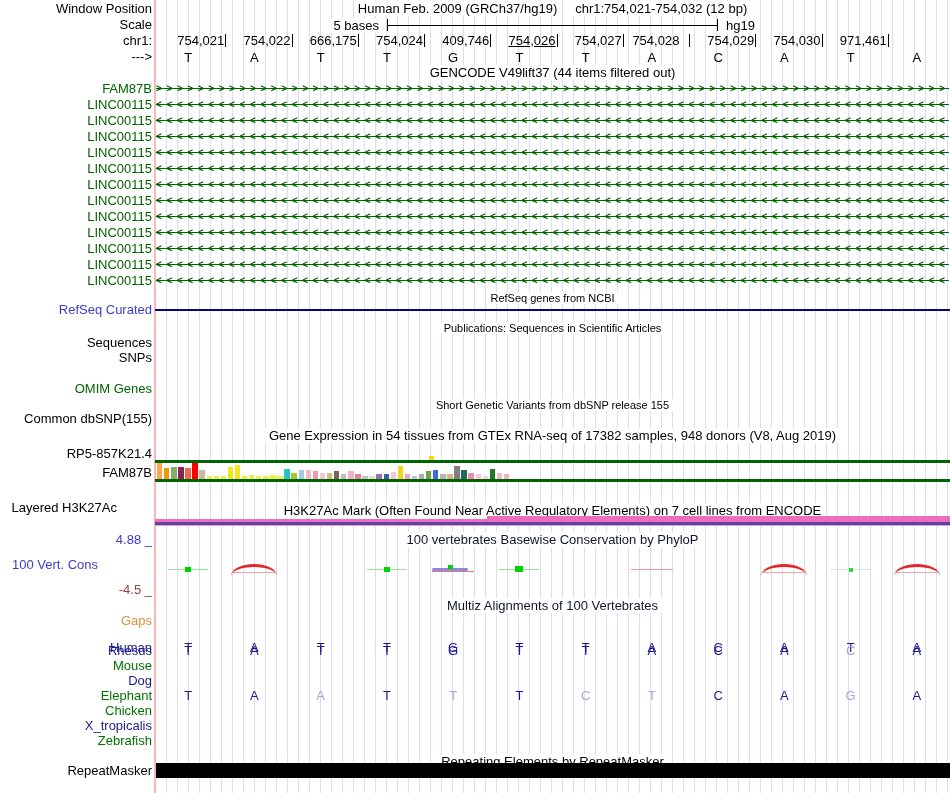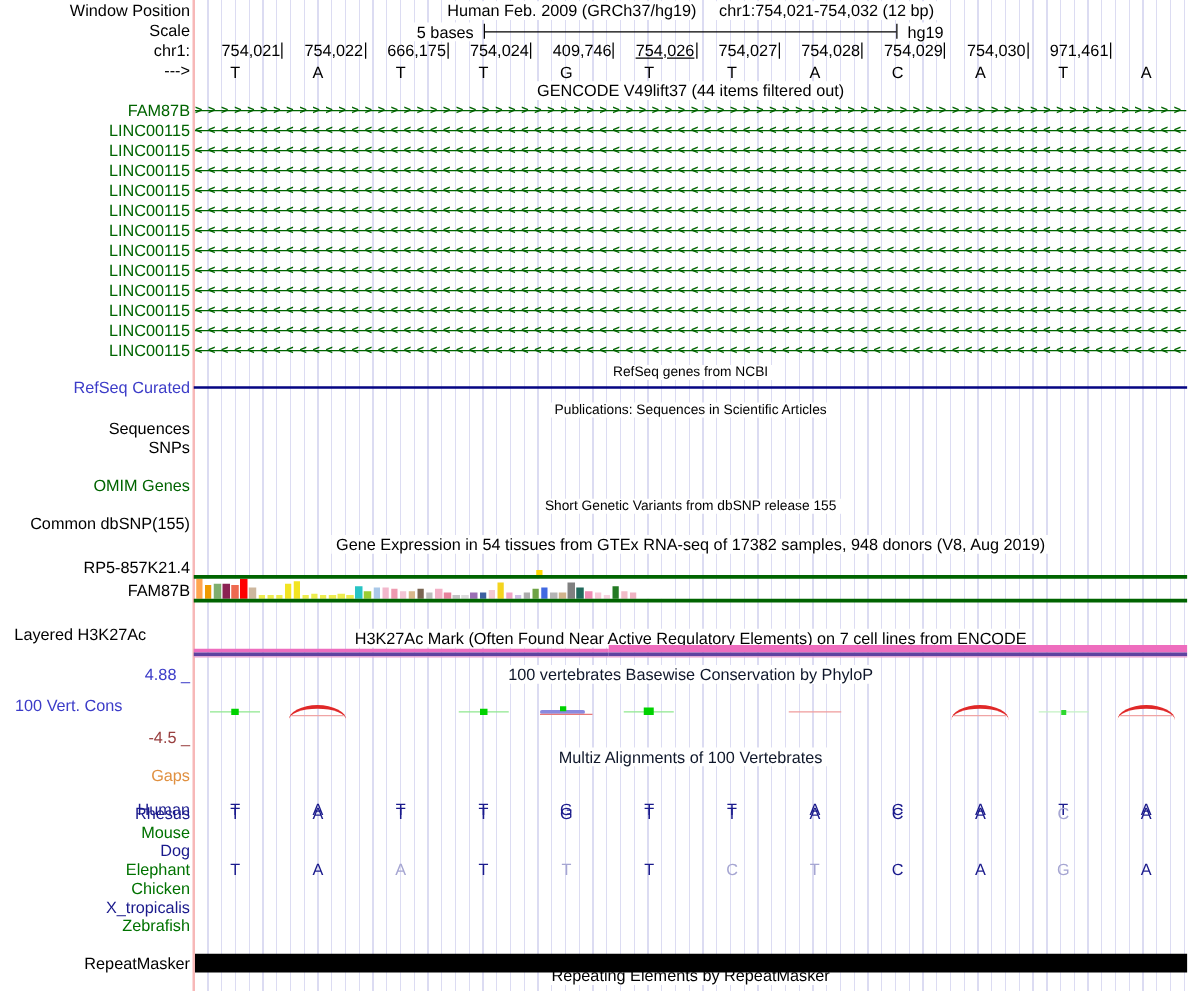--- a/index.html
+++ b/index.html
@@ -84,21 +84,21 @@
 
   <div class="lbl" style="top:34px">chr1:</div>
   <div class="coord-ruler">
       <div class="coord-cell" style="left: 0px; width: 64.25px;">754,021</div>
       <div class="coord-cell" style="left: 66.25px; width: 64.25px;">754,022</div>
       <div class="coord-cell" style="left: 132.5px; width: 64.25px;">666,175</div>
       <div class="coord-cell" style="left: 198.75px; width: 64.25px;">754,024</div>
       <div class="coord-cell" style="left: 265px; width: 64.25px;">409,746</div>
       <div class="coord-cell" style="left: 331.25px; width: 64.25px; text-decoration: underline;">754,026</div>
       <div class="coord-cell" style="left: 397.5px; width: 64.25px;">754,027</div>
-      <div class="coord-cell" style="left: 463.75px; width: 64.25px;">754,028</div>
+      <div class="coord-cell" style="left: 463.75px; width: 64.25px; text-align: center;">754,028</div>
       <div class="coord-cell" style="left: 530px; width: 64.25px;">754,029</div>
       <div class="coord-cell" style="left: 596.25px; width: 64.25px;">754,030</div>
       <div class="coord-cell" style="left: 662.5px; width: 64.25px;">971,461</div>
     </div>
 
   <div class="lbl" style="top:50px">---&gt;</div>
   <div class="base-row">
       <div class="base-cell" style="left: 0px; width: 66.25px;">T</div>
       <div class="base-cell" style="left: 66.25px; width: 66.25px;">A</div>
       <div class="base-cell" style="left: 132.5px; width: 66.25px;">T</div>
@@ -376,18 +376,18 @@
         <div class="lbl al-green">Chicken</div>
       </div>
       <div class="al-row" style="top: 105px;">
         <div class="lbl al-blue">X_tropicalis</div>
       </div>
       <div class="al-row" style="top: 120px;">
         <div class="lbl al-green">Zebrafish</div>
       </div>
     </div>
 
-  <div class="title-row" style="top:774px">
+  <div class="title-row" style="top:755px">
     <span class="wbg">Repeating Elements by RepeatMasker</span>
   </div>
   <div class="lbl" style="top:764px">RepeatMasker</div>
   <div class="repeat-bar"></div>
 </div>
 
 </body></html>

